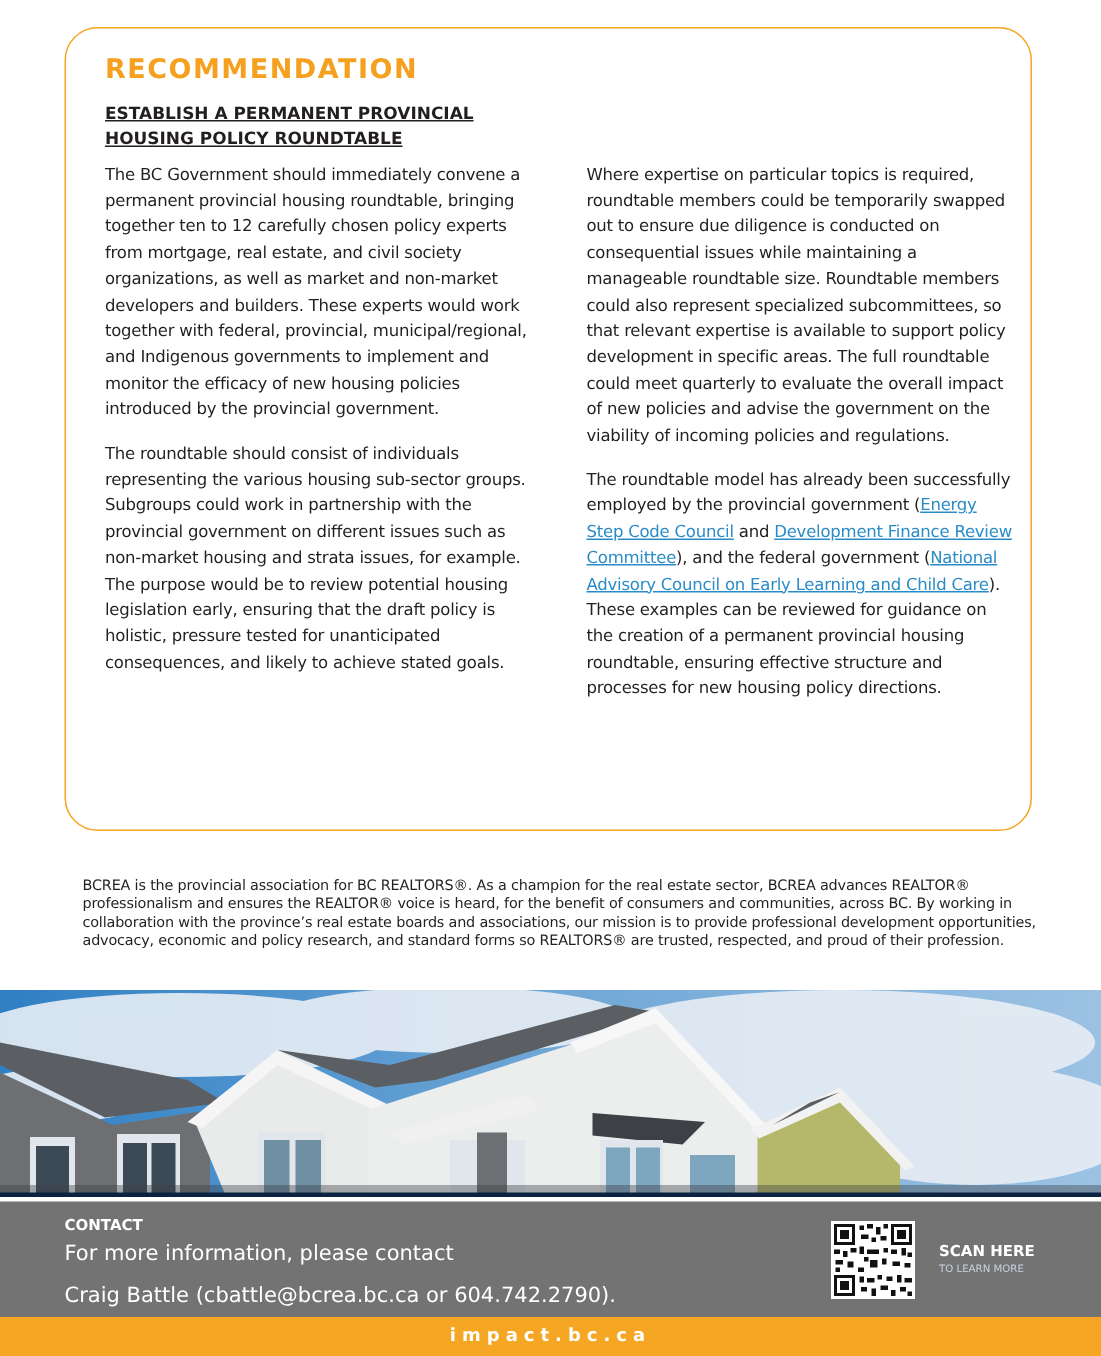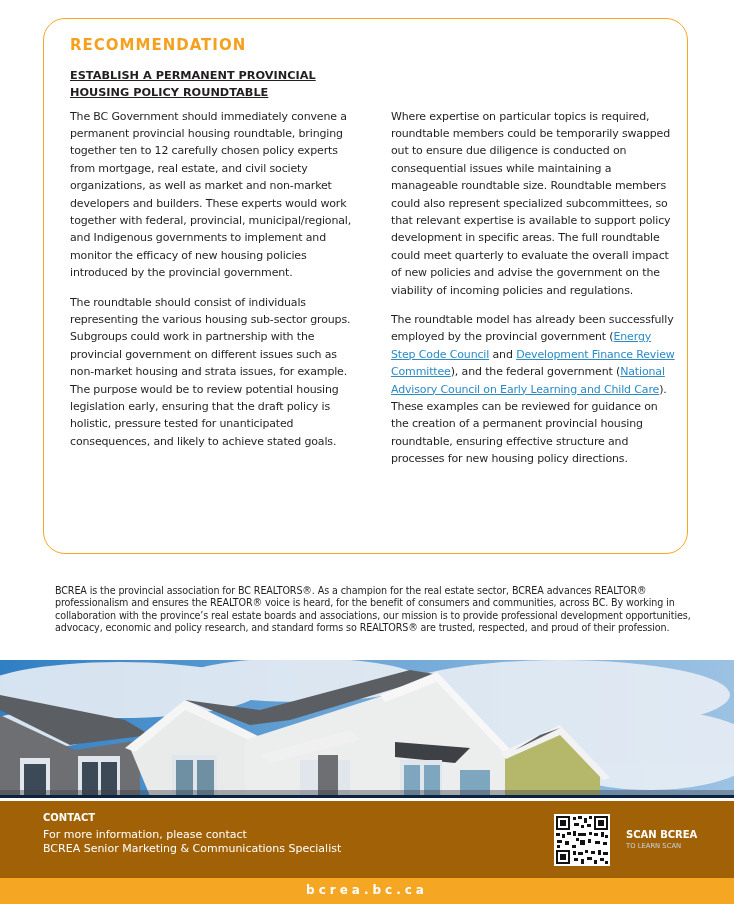--- a/index.html
+++ b/index.html
@@ -8,21 +8,21 @@
     background: #ffffff; color: #231f20;
     font-family: "DejaVu Sans", sans-serif;
   }
   .rec-box {
     position: absolute; left: 43px; top: 18px; width: 645px; height: 536px;
     border: 1.5px solid #f5a623; border-radius: 22px; box-sizing: border-box;
   }
   .rec-title {
     position: absolute; left: 70px; top: 36px; margin: 0;
     font-family: "DejaVu Sans", sans-serif; font-weight: bold;
-    font-size: 15px; letter-spacing: 1px; color: #f5a01f;
+    font-size: 18px; letter-spacing: 1px; color: #f5a01f;
   }
   .rec-subtitle {
     position: absolute; left: 70px; top: 67px; width: 290px; margin: 0;
     font-family: "DejaVu Sans", sans-serif; font-weight: bold;
     font-size: 11.3px; line-height: 17px; color: #231f20; text-decoration: underline;
   }
   .col {
     position: absolute; top: 107.5px; width: 290px;
     font-family: "DejaVu Sans", sans-serif; font-size: 11px; line-height: 17.4px;
     color: #231f20; letter-spacing: -0.15px;
@@ -36,29 +36,29 @@
     font-family: "DejaVu Sans", sans-serif; font-size: 9.6px; line-height: 12.4px;
     color: #231f20; margin: 12px; letter-spacing: -0.12px;
   }
   .photo {
     position: absolute; left: 0; top: 660px; width: 734px; height: 136px; overflow: hidden;
   }
   .photo svg { display: block; }
   .rule-dark { position: absolute; left: 0; top: 795px; width: 734px; height: 3px; background: #0b2240; }
   .rule-white { position: absolute; left: 0; top: 798px; width: 734px; height: 3px; background: #ffffff; }
   .footer {
-    position: absolute; left: 0; top: 801px; width: 734px; height: 77px; background: #a16207;
+    position: absolute; left: 0; top: 801px; width: 734px; height: 77px; background: #737373;
   }
   .contact-heading {
     position: absolute; left: 43px; top: 11px; margin: 0;
     font-family: "DejaVu Sans", sans-serif; font-weight: bold; font-size: 10px; color: #ffffff;
   }
   .contact-line {
     position: absolute; left: 43px; font-family: "DejaVu Sans", sans-serif;
-    font-size: 11px; color: #ffffff; white-space: nowrap;
+    font-size: 14px; color: #ffffff; white-space: nowrap;
   }
   .qr {
     position: absolute; left: 554px; top: 13px; width: 56px; height: 52px; background: #ffffff;
   }
   .scan-title {
     position: absolute; left: 626px; top: 28px; font-family: "DejaVu Sans", sans-serif;
     font-weight: bold; font-size: 10px; color: #ffffff;
   }
   .scan-sub {
     position: absolute; left: 626px; top: 41px; font-family: "DejaVu Sans", sans-serif;
@@ -142,21 +142,21 @@
     <rect x="0" y="130" width="734" height="6" fill="#3b3f44" opacity="0.4"></rect>
   </svg>
 </div>
 
 <div class="rule-dark"></div>
 <div class="rule-white"></div>
 
 <div class="footer">
   <div class="contact-heading">CONTACT</div>
   <div class="contact-line" style="top:27px;">For more information, please contact</div>
-  <div class="contact-line" style="top:41px;">BCREA Senior Marketing &amp; Communications Specialist</div>
+  <div class="contact-line" style="top:55px;">Craig Battle (cbattle@bcrea.bc.ca or 604.742.2790).</div>
 
   <div class="qr">
     <svg width="56" height="52" viewBox="0 0 56 52">
       <rect x="0" y="0" width="56" height="52" fill="#ffffff"></rect>
       <g fill="#111">
         <rect x="2" y="2" width="14" height="14"></rect>
           <rect x="4" y="4" width="10" height="10" fill="#fff"></rect>
           <rect x="6" y="6" width="6" height="6"></rect>
         <rect x="40" y="2" width="14" height="14"></rect>
           <rect x="42" y="4" width="10" height="10" fill="#fff"></rect>
@@ -197,19 +197,19 @@
           <rect x="49" y="38" width="5" height="3"></rect>
         <rect x="20" y="44" width="4" height="3"></rect>
           <rect x="27" y="45" width="3" height="5"></rect>
           <rect x="33" y="43" width="5" height="3"></rect>
         <rect x="40" y="46" width="3" height="4"></rect>
           <rect x="46" y="44" width="4" height="3"></rect>
           <rect x="51" y="47" width="3" height="3"></rect>
       </g>
     </svg>
   </div>
-  <div class="scan-title">SCAN BCREA</div>
-  <div class="scan-sub">TO LEARN SCAN</div>
+  <div class="scan-title">SCAN HERE</div>
+  <div class="scan-sub">TO LEARN MORE</div>
 </div>
 
 <div class="bottom-bar">
-  <span class="site-url">bcrea.bc.ca</span>
+  <span class="site-url">impact.bc.ca</span>
 </div>
 
 </body></html>

